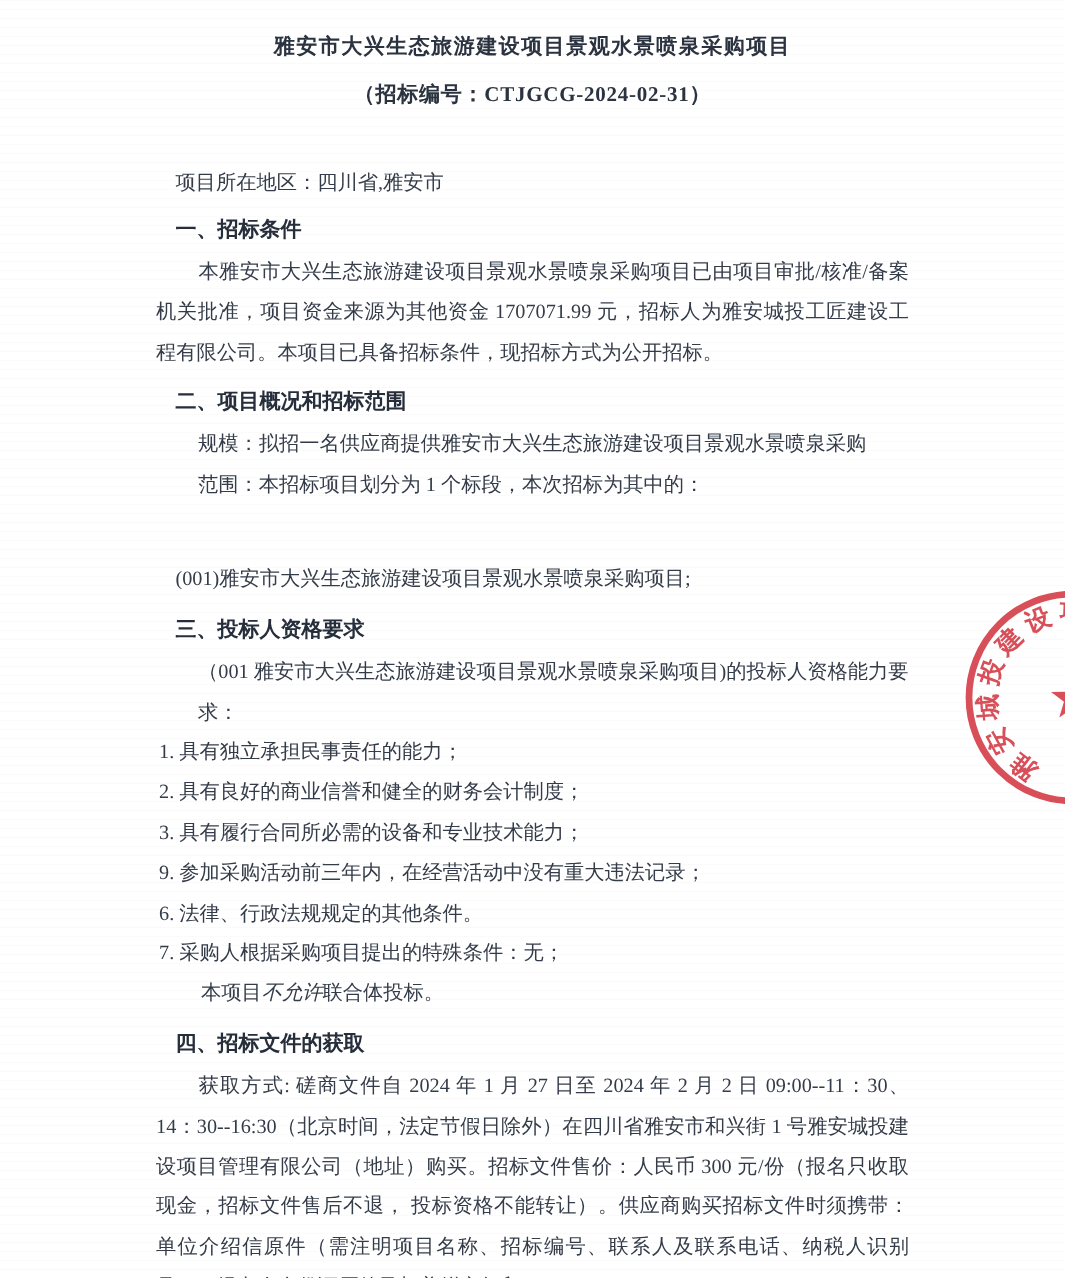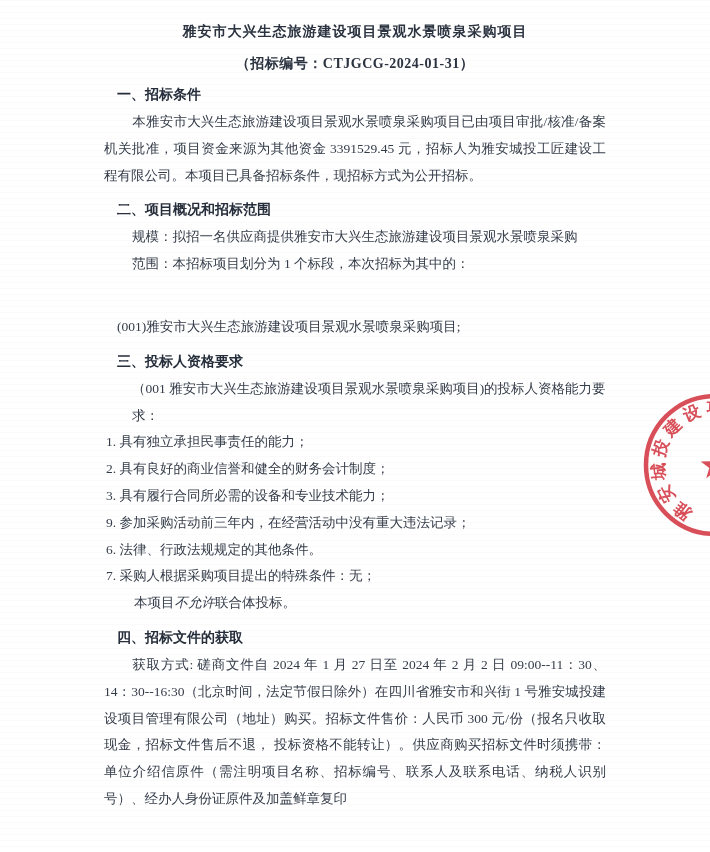--- a/index.html
+++ b/index.html
@@ -43,25 +43,26 @@
     opacity:0.92;
   }
 </style>
 </head>
 <body>
 
 <div class="page">
   <div class="content">
 
     <div class="doc-title">雅安市大兴生态旅游建设项目景观水景喷泉采购项目</div>
-    <div class="doc-subtitle">（招标编号：CTJGCG-2024-01-31）</div>
+    <div class="doc-subtitle">（招标编号：CTJGCG-2024-02-31）</div>
 
+    <div class="location-line">项目所在地区：四川省,雅安市</div>
 
     <div class="sec-heading">一、招标条件</div>
-    <p class="para">本雅安市大兴生态旅游建设项目景观水景喷泉采购项目已由项目审批/核准/备案机关批准，项目资金来源为其他资金 3391529.45 元，招标人为雅安城投工匠建设工程有限公司。本项目已具备招标条件，现招标方式为公开招标。</p>
+    <p class="para">本雅安市大兴生态旅游建设项目景观水景喷泉采购项目已由项目审批/核准/备案机关批准，项目资金来源为其他资金 1707071.99 元，招标人为雅安城投工匠建设工程有限公司。本项目已具备招标条件，现招标方式为公开招标。</p>
 
     <div class="sec-heading">二、项目概况和招标范围</div>
     <div class="ind-line">规模：拟招一名供应商提供雅安市大兴生态旅游建设项目景观水景喷泉采购</div>
     <div class="ind-line">范围：本招标项目划分为 1 个标段，本次招标为其中的：</div>
     <div class="ind-small">(001)雅安市大兴生态旅游建设项目景观水景喷泉采购项目;</div>
 
     <div class="sec-heading">三、投标人资格要求</div>
     <div class="ind-line">（001 雅安市大兴生态旅游建设项目景观水景喷泉采购项目)的投标人资格能力要求：</div>
     <div class="req-item">1. 具有独立承担民事责任的能力；</div>
     <div class="req-item">2. 具有良好的商业信誉和健全的财务会计制度；</div>

